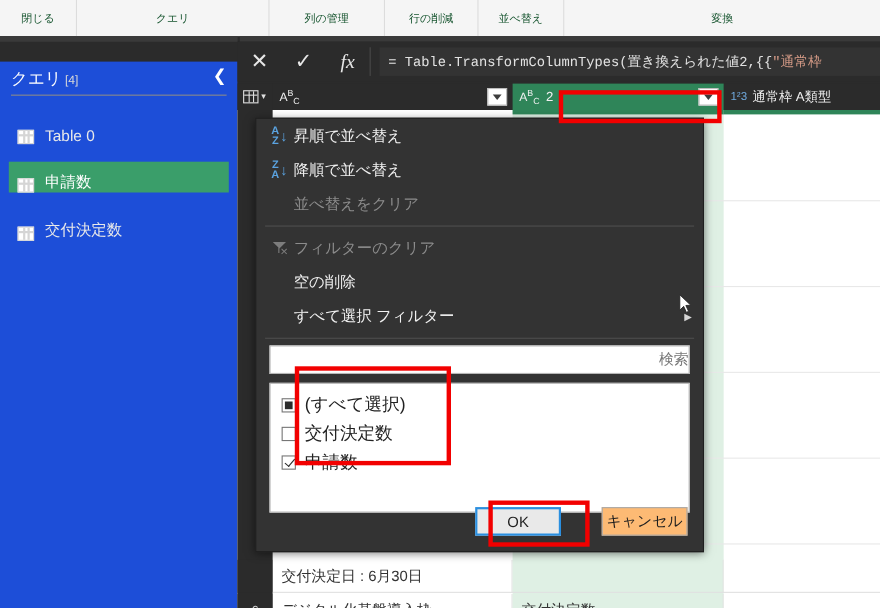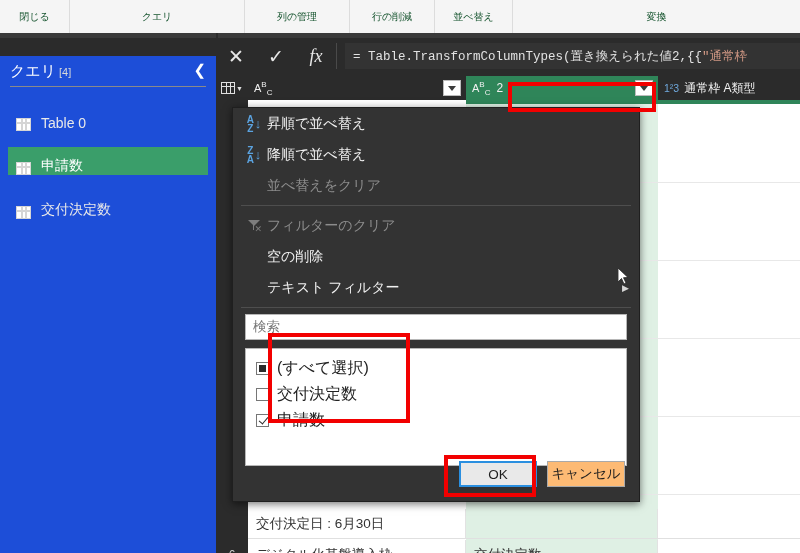--- a/index.html
+++ b/index.html
@@ -184,21 +184,21 @@
     border-top:6px solid #7d7d7d;
   }
   .filt-ico .fstem{position:absolute;left:5px;top:6px;width:1.5px;height:5px;background:#7d7d7d;}
   .filt-ico .fx{position:absolute;left:7px;top:6px;font-size:9px;line-height:9px;color:#7d7d7d;}
   .fm-sep{height:1px;background:#4e4e4e;margin:4px 8px;}
   .fm-sub{position:absolute;right:10px;top:50%;transform:translateY(-50%);font-size:9px;color:#d6d6d6;}
 
   .fm-search{
     margin:6px 12px 0 12px;height:26px;background:#ffffff;border:1px solid #b7b7b7;
     display:flex;align-items:center;padding-left:7px;box-sizing:border-box;
-    color:#777777;font-size:13.5px;
+    color:#777777;font-size:13.5px;justify-content:flex-end;
   }
   .fm-list{
     margin:8px 12px 0 12px;height:118px;background:#ffffff;border:1px solid #b7b7b7;
     box-sizing:border-box;padding:6px 0 0 0;overflow:hidden;
   }
   .fm-row{
     height:26px;display:flex;align-items:center;padding-left:10px;
     color:#222222;font-size:16px;cursor:pointer;box-sizing:border-box;
   }
   .cb{
@@ -210,20 +210,21 @@
   }
   .cb.checked::after{
     content:"";position:absolute;left:3.5px;top:0px;width:4px;height:8px;
     border-right:1.6px solid #2b2b2b;border-bottom:1.6px solid #2b2b2b;
     transform:rotate(40deg);
   }
   .fm-buttons{
     position:absolute;left:0;right:0;bottom:0;height:54px;
     display:flex;align-items:center;justify-content:flex-end;padding-right:14px;
     box-sizing:border-box;
+    gap:27px;
   }
   .btn{
     height:26px;min-width:78px;background:#fdba74;border:1px solid #a9a9a9;
     display:flex;align-items:center;justify-content:center;
     font-size:13.5px;color:#1e1e1e;cursor:pointer;box-sizing:border-box;margin-left:10px;
   }
   .btn.primary{border:2px solid #2a8fe0;background:#e9e9e9;}
 
   
   .redbox{
@@ -387,21 +388,21 @@
     <span>フィルターのクリア</span>
   </div>
 
   <div class="fm-item">
     <span class="fm-ico"></span>
     <span>空の削除</span>
   </div>
 
   <div class="fm-item">
     <span class="fm-ico"></span>
-    <span>テキスト フィルター</span>
+    <span>すべて選択 フィルター</span>
     <span class="fm-sub">▶</span>
   </div>
 
   <div class="fm-sep"></div>
 
   <div class="fm-search">
     <span>検索</span>
   </div>
 
   <div class="fm-list">

